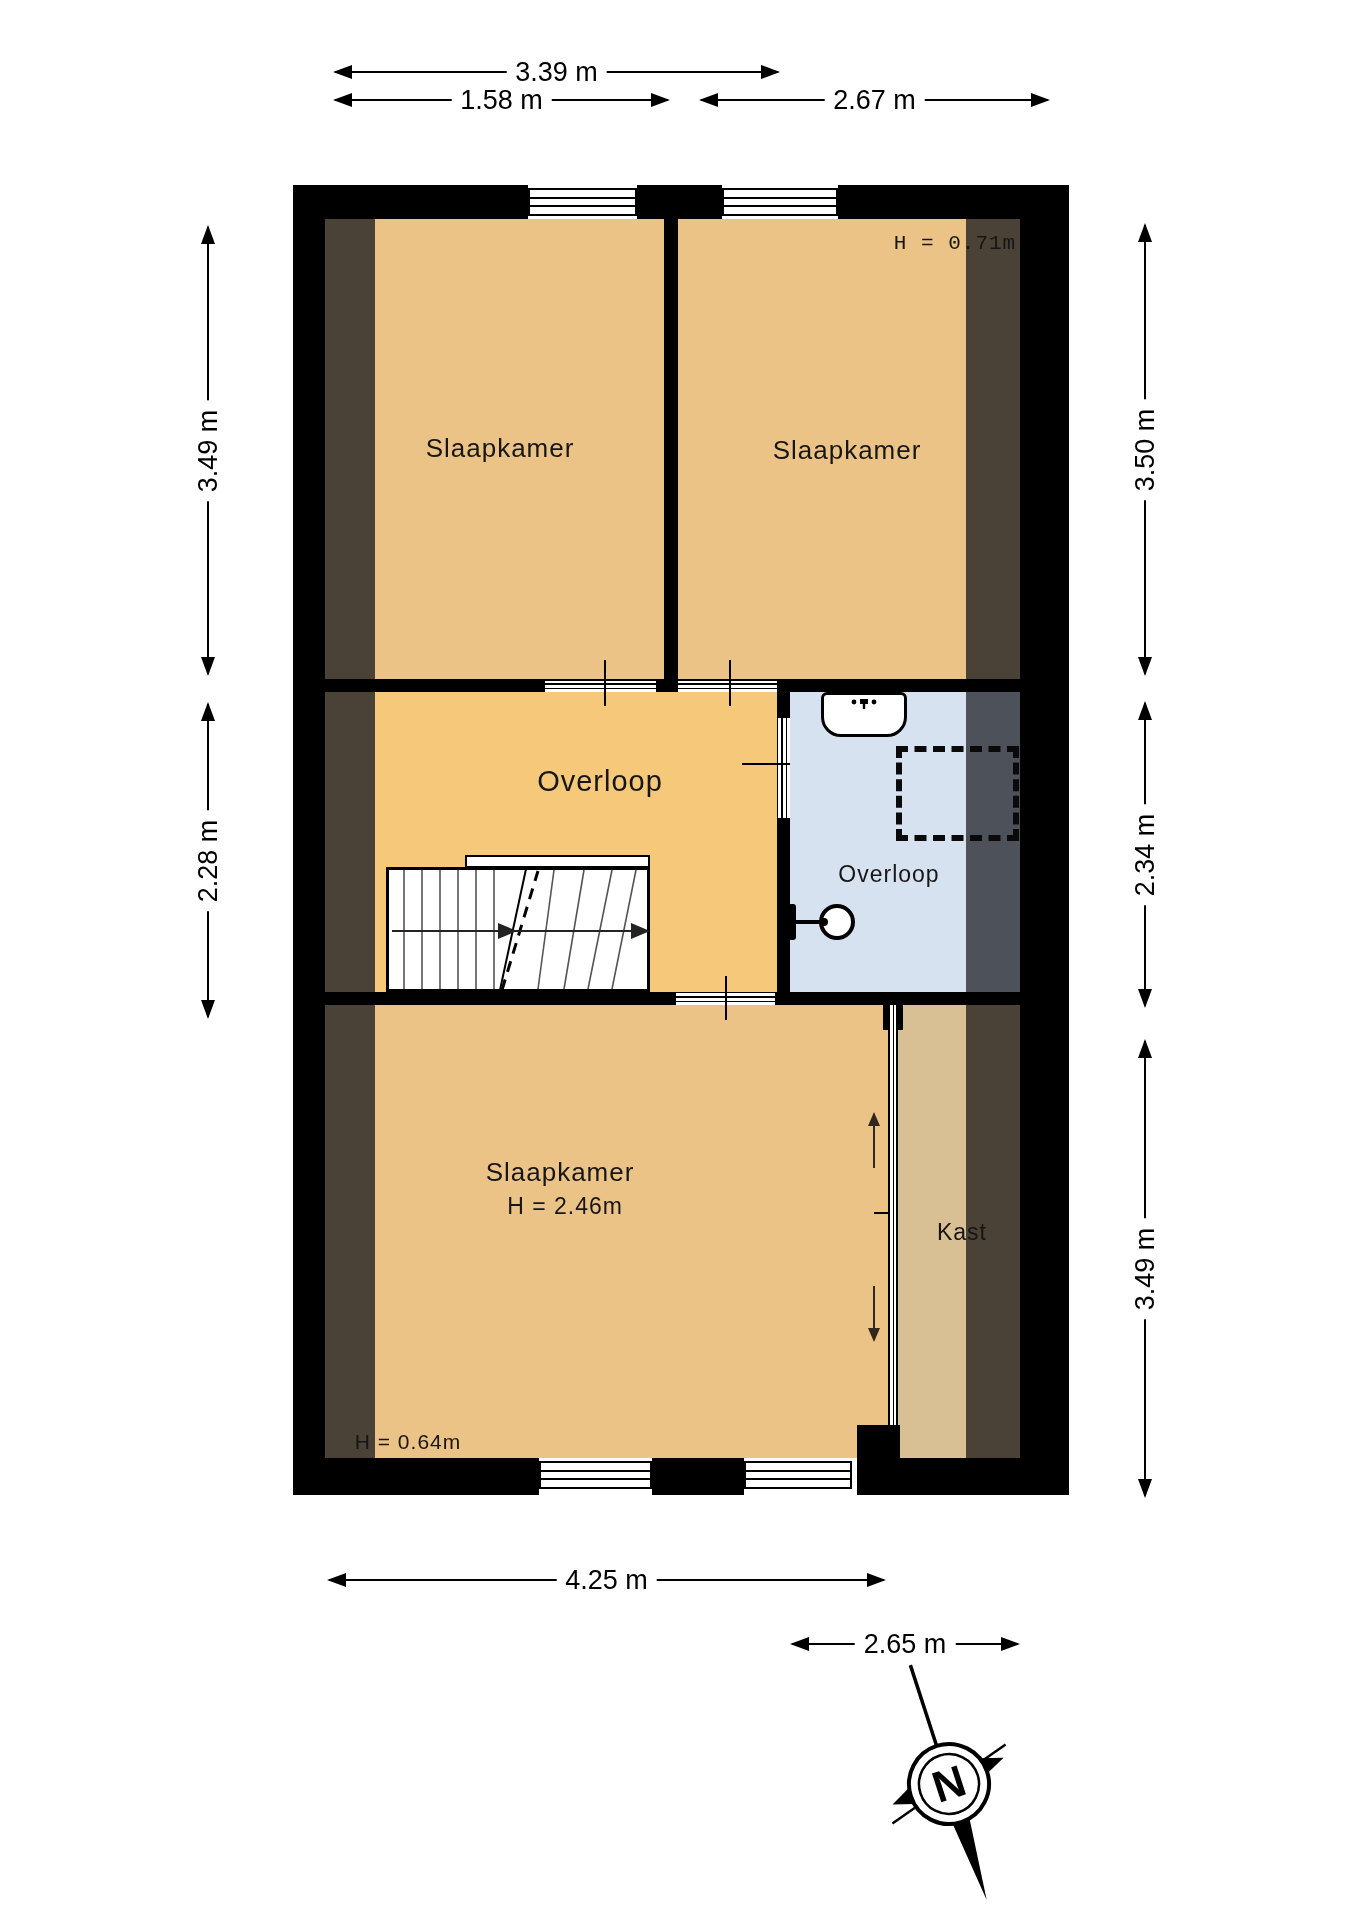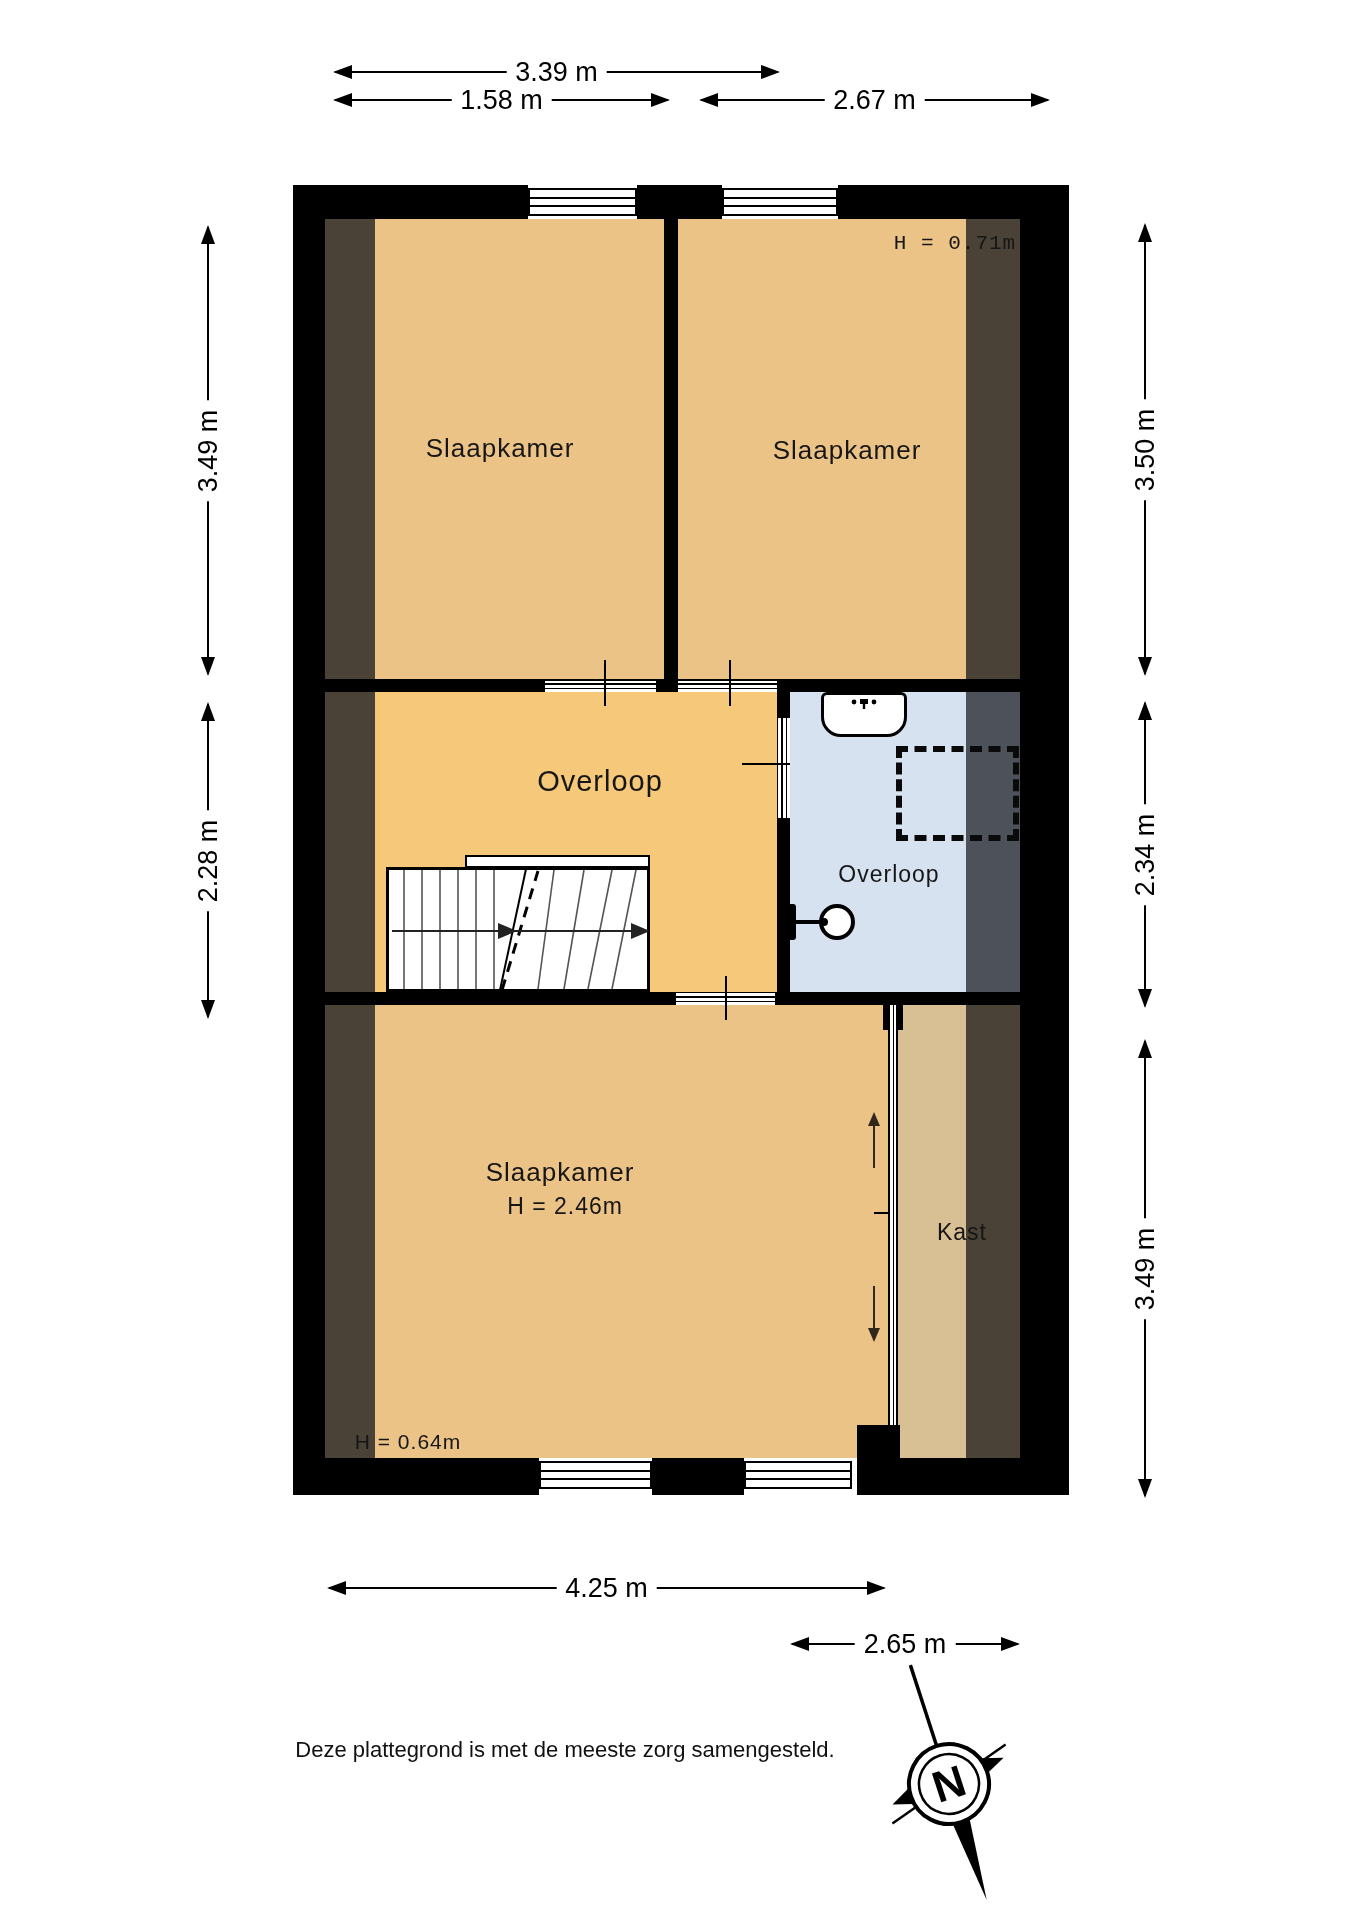--- a/index.html
+++ b/index.html
@@ -209,21 +209,21 @@
       <span class="ah-t"></span>
       <span class="ah-b"></span>
     <span class="lbl">2.34 m</span>
   </div>
   <div class="dim dim-v" style="left:1137px;top:1039px;height:459px;">
     <span class="line"></span>
       <span class="ah-t"></span>
       <span class="ah-b"></span>
     <span class="lbl">3.49 m</span>
   </div>
-  <div class="dim dim-h" style="left:327px;top:1572px;width:559px;margin-top:8px;">
+  <div class="dim dim-h" style="left:327px;top:1572px;width:559px;">
     <span class="line"></span>
       <span class="ah-l"></span>
       <span class="ah-r"></span>
     <span class="lbl">4.25 m</span>
   </div>
   <div class="dim dim-h" style="left:790px;top:1636px;width:230px;">
     <span class="line"></span>
       <span class="ah-l"></span>
       <span class="ah-r"></span>
     <span class="lbl">2.65 m</span>
@@ -236,15 +236,14 @@
       <polygon points="-60,2 -27,-15 -30,11" fill="#000"></polygon>
       <polygon points="60,-8 27,-18 31,6" fill="#000"></polygon>
       <line x1="-66" y1="20" x2="-36" y2="11" stroke="#000" stroke-width="2.5"></line>
       <line x1="36" y1="-11" x2="66" y2="-20" stroke="#000" stroke-width="2.5"></line>
       <circle cx="0" cy="0" r="40" fill="#fff" stroke="#000" stroke-width="4"></circle>
       <circle cx="0" cy="0" r="30" fill="#fff" stroke="#000" stroke-width="2.5"></circle>
       <text x="0" y="0" dy="15" text-anchor="middle" font-family="Liberation Sans, sans-serif" font-size="44" font-weight="bold" fill="#000">N</text>
     </g>
   </svg>
 
-  <div class="disclaimer" style="top:1737px;">Deze plattegrond is met de meeste zorg samengesteld.</div>
 
 </div>
 
 </body></html>

